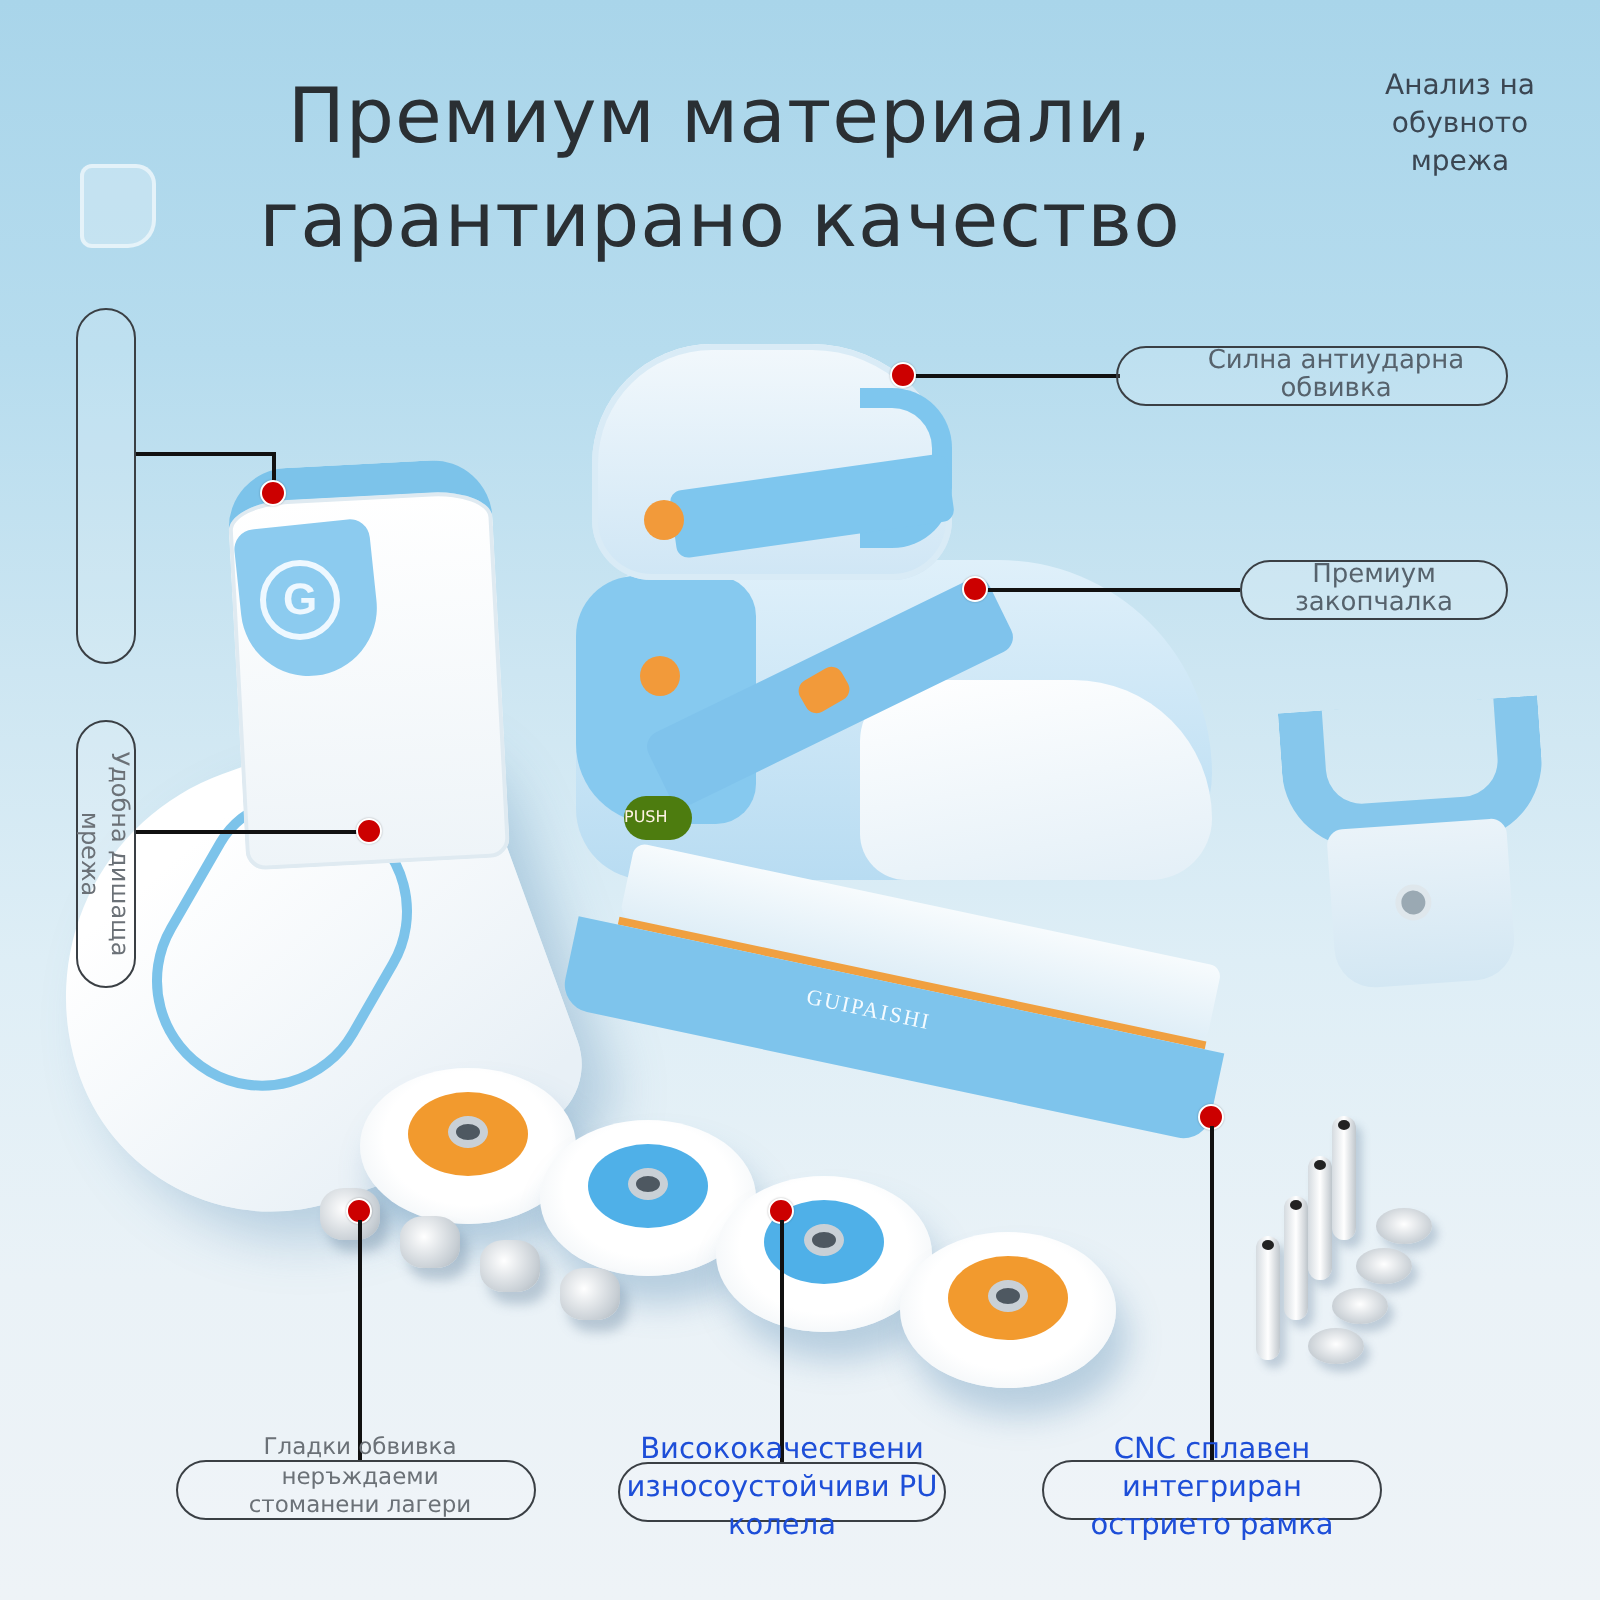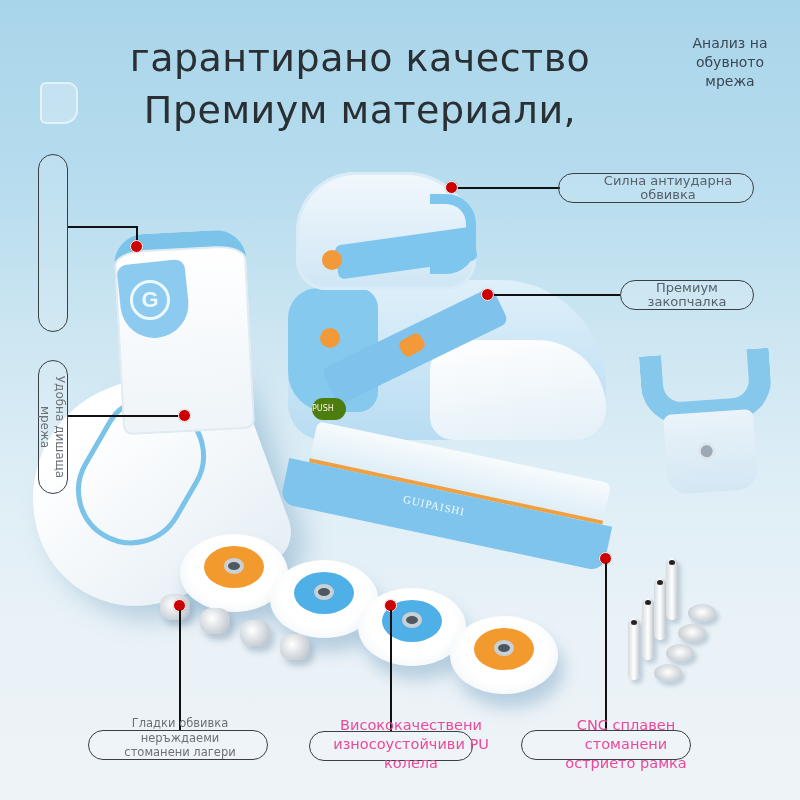--- a/index.html
+++ b/index.html
@@ -28,21 +28,21 @@
   }
 
   
   .pill {
     border:1.6px solid #3a3f44; border-radius:22px;
     background:rgba(255,255,255,.12);
   }
   .pill-text { color:#55616b; font-size:13px; line-height:16px; text-align:center; }
   .pill-text.dark { color:#56626c; }
   .pill-text.grey { color:#6b7177; font-size:12px; line-height:15px; }
-  .pill-text.big { font-size:14.5px; line-height:20px; color:#ec4899;margin-left:20px; }
+  .pill-text.big { font-size:14.5px; line-height:20px; color:#1d4ed8; }
 
   .leader-h { height:2px; background:#111; }
   .leader-v { width:2px; background:#111; }
   .dot {
     width:13px; height:13px; border-radius:50%;
     background:#cc0000; border:1.5px solid #fff; box-shadow:0 0 1px rgba(0,0,0,.3);
   }
 
   
   .liner-upper {
@@ -180,22 +180,22 @@
   .washer {
     width:28px; height:18px; border-radius:50%;
     background:radial-gradient(ellipse at 50% 45%, #ffffff, #c5ccd2 75%);
     box-shadow: 3px 4px 4px rgba(90,120,150,.3);
   }
 </style>
 </head>
 <body>
 
 <div class="abs title">
+  <div>Премиум материали,</div>
   <div>гарантирано качество</div>
-  <div>Премиум материали,</div>
 </div>
 <div class="abs subtitle-tr">Анализ на обувното мрежа</div>
 <div class="abs ghost-badge"></div>
 
 <div class="abs liner-lower"></div>
 <div class="abs liner-tongue"></div>
 <div class="abs liner-upper"></div>
 <div class="abs liner-logo"></div>
 <div class="abs liner-logo-g">G</div>
 
@@ -297,13 +297,13 @@
 <div class="abs pill-text grey" style="left:120px;top:716px;width:120px;line-height:14.5px;font-size:11.5px;">Гладки обвивка неръждаеми стоманени лагери</div>
 
 <div class="abs dot" style="left:384px;top:599px;"></div>
 <div class="abs leader-v" style="left:390px;top:610px;height:122px;"></div>
 <div class="abs pill" style="left:309px;top:731px;width:164px;height:30px;"></div>
 <div class="abs pill-text big" style="left:312px;top:716px;width:158px;line-height:19px;">Висококачествени износоустойчиви PU колела</div>
 
 <div class="abs dot" style="left:599px;top:552px;"></div>
 <div class="abs leader-v" style="left:605px;top:563px;height:168px;"></div>
 <div class="abs pill" style="left:521px;top:730px;width:170px;height:30px;"></div>
-<div class="abs pill-text big" style="left:530px;top:716px;width:152px;line-height:19px;">CNC сплавен стоманени острието рамка</div>
+<div class="abs pill-text big" style="left:530px;top:716px;width:152px;line-height:19px;">CNC сплавен интегриран острието рамка</div>
 
 </body></html>

